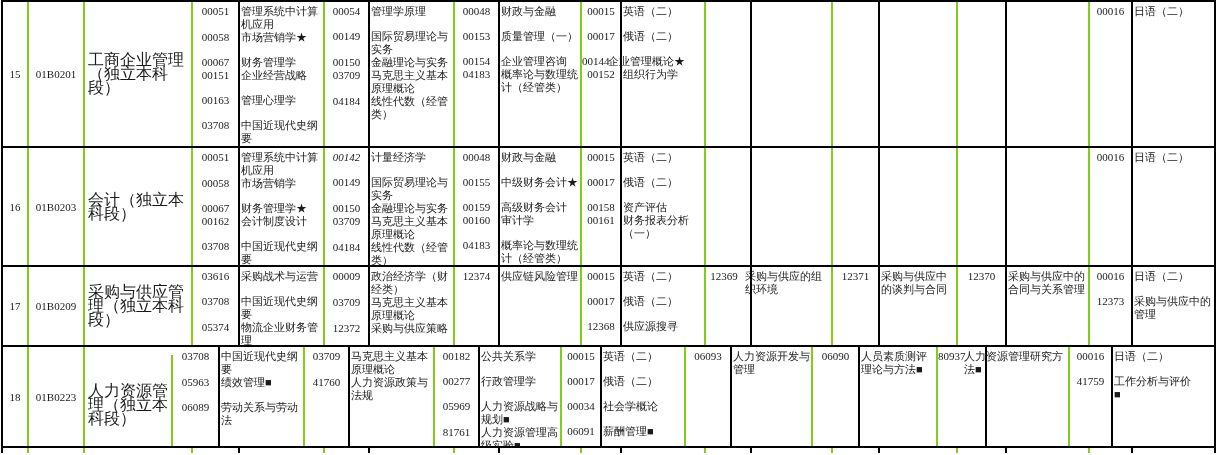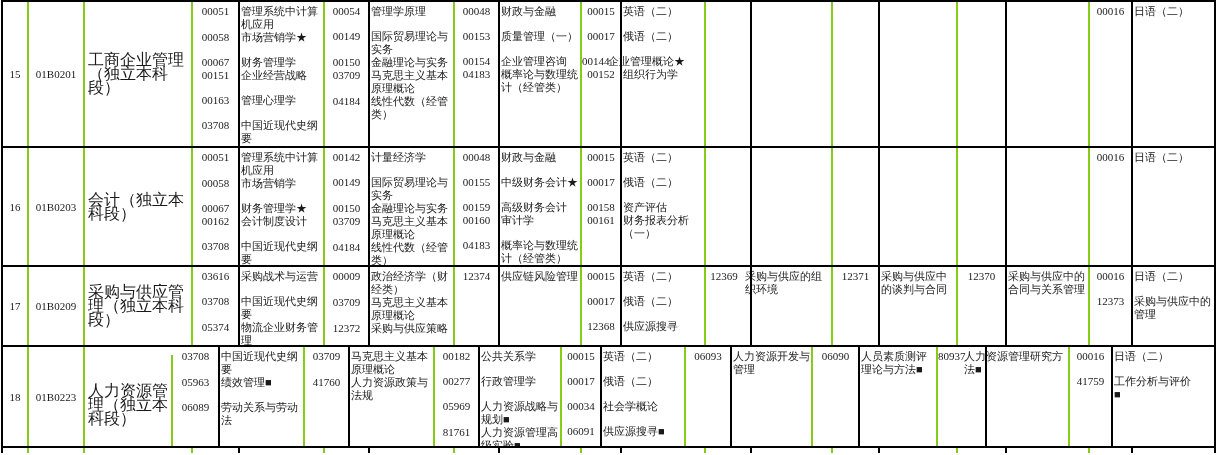--- a/index.html
+++ b/index.html
@@ -175,21 +175,21 @@
           <div class="ename">会计制度设计</div>
         </div>
         <div class="entry gap">
           <div class="ecode" style="width: 45px;">03708</div>
           <div class="ename">中国近现代史纲要</div>
         </div>
       </div>
       <div class="cell slot-cell" style="width: 130px;">
         <div class="vline" style="left: 43px;"></div>
         <div class="entry">
-          <div class="ecode" style="width: 43px;">00142</div>
+          <div class="ecode" style="width: 43px; font-style: italic;">00142</div>
           <div class="ename">计量经济学</div>
         </div>
         <div class="entry gap">
           <div class="ecode" style="width: 43px;">00149</div>
           <div class="ename">国际贸易理论与实务</div>
         </div>
         <div class="entry">
           <div class="ecode" style="width: 43px;">00150</div>
           <div class="ename">金融理论与实务</div>
         </div>
@@ -408,21 +408,21 @@
         <div class="entry gap">
           <div class="ecode" style="width: 38px;">00017</div>
           <div class="ename">俄语（二）</div>
         </div>
         <div class="entry gap">
           <div class="ecode" style="width: 38px;">00034</div>
           <div class="ename">社会学概论</div>
         </div>
         <div class="entry gap">
           <div class="ecode" style="width: 38px;">06091</div>
-          <div class="ename">供应源搜寻■</div>
+          <div class="ename">薪酬管理■</div>
         </div>
       </div>
       <div class="cell slot-cell" style="width: 127px;">
         <div class="vline" style="left: 44px;"></div>
         <div class="entry">
           <div class="ecode" style="width: 44px;">06093</div>
           <div class="ename">人力资源开发与管理</div>
         </div>
       </div>
       <div class="cell slot-cell" style="width: 125px;">

